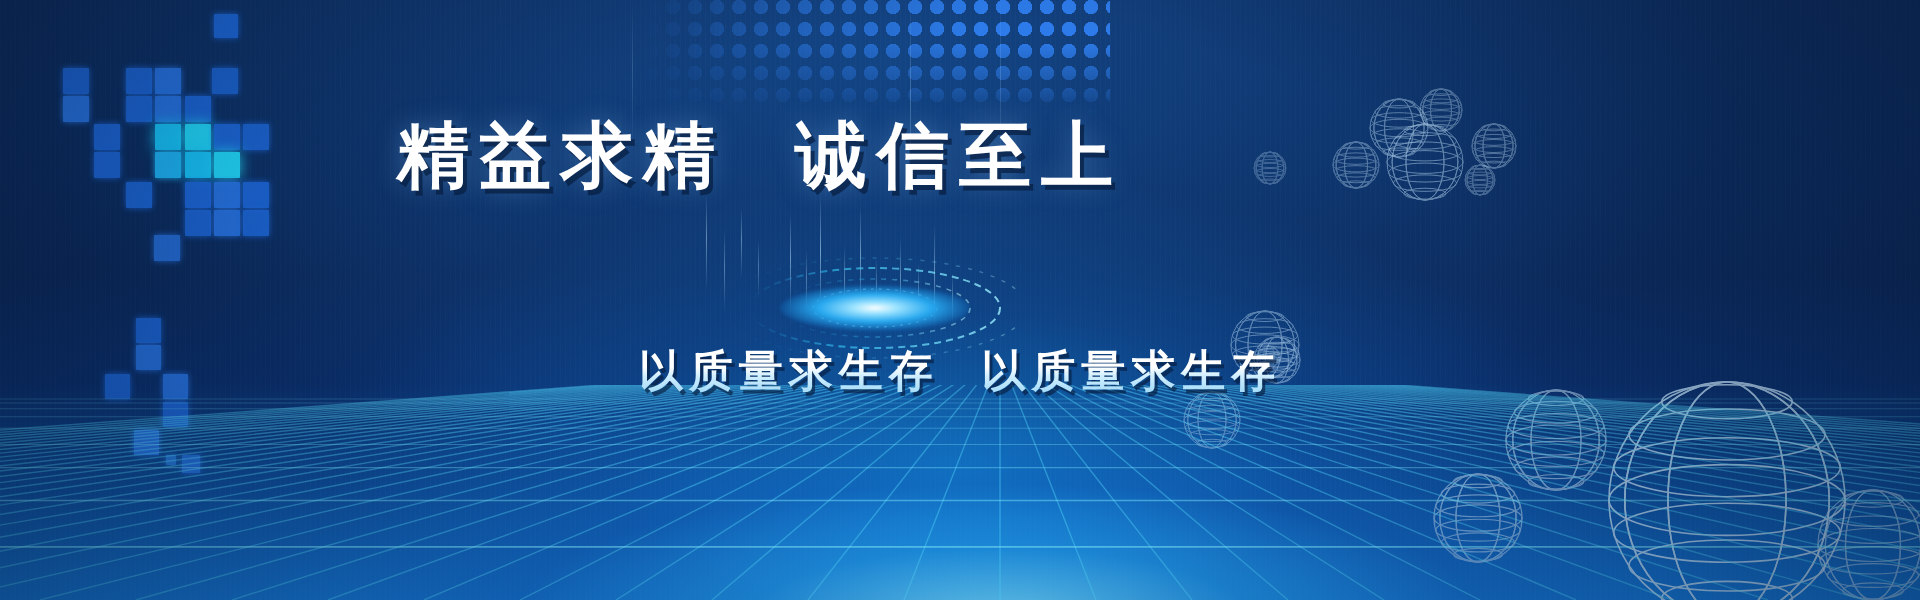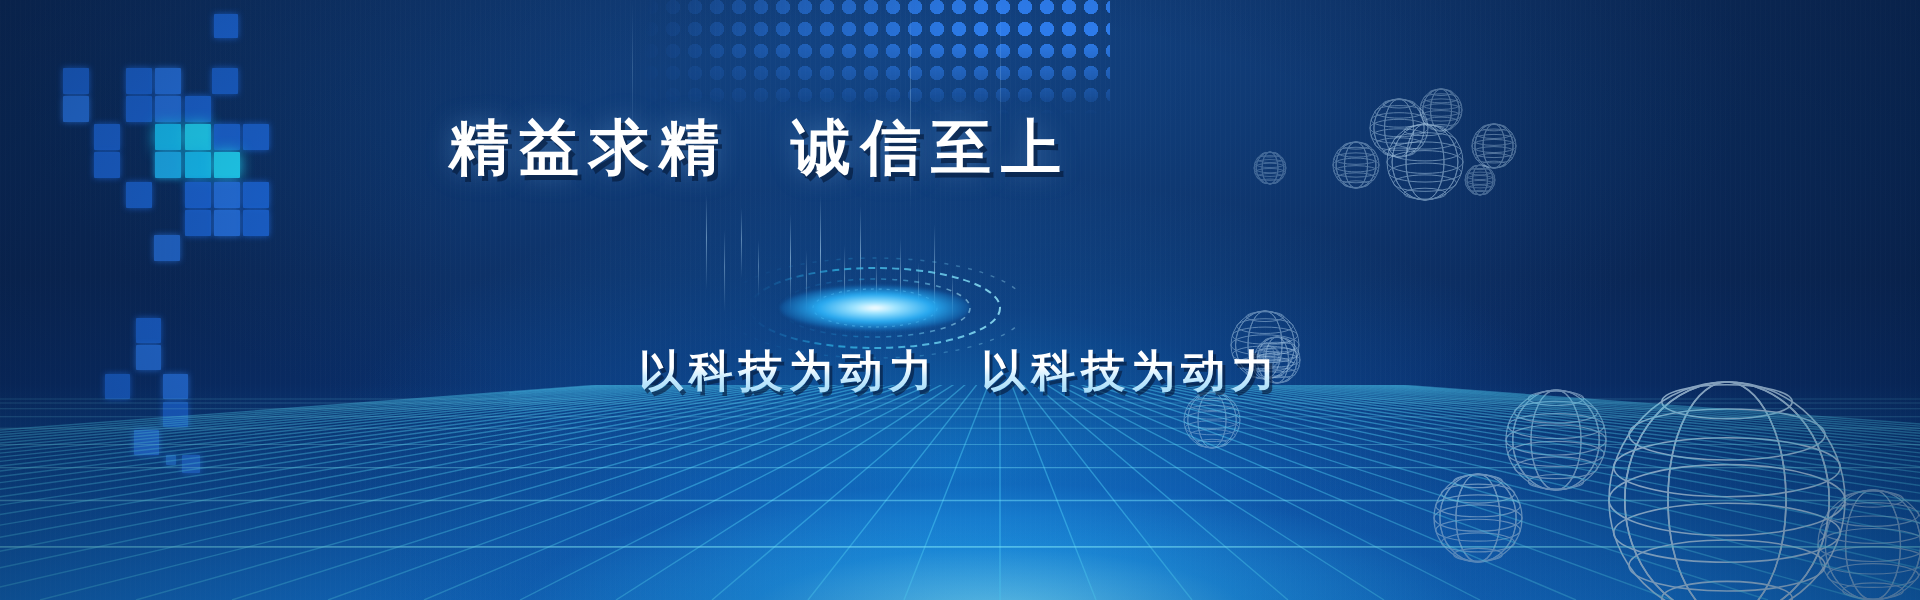--- a/index.html
+++ b/index.html
@@ -49,21 +49,21 @@
   .floor{
     position:absolute;left:0;bottom:0;width:1920px;height:215px;overflow:hidden;
   }
   .floor-glow{
     position:absolute;left:0;bottom:0;width:100%;height:100%;
     background:radial-gradient(ellipse 780px 215px at 52% 108%, rgba(120,225,255,.85) 0%, rgba(36,160,235,.55) 32%, rgba(14,80,170,.18) 62%, rgba(10,45,110,0) 85%);
   }
   .title{
     position:absolute;left:0;top:108px;width:1520px;text-align:center;
     font-family:"DejaVu Serif","Liberation Serif",serif;
-    font-size:60px;font-weight:700;letter-spacing:10px;color:#ffffff;
+    font-size:72px;font-weight:700;letter-spacing:10px;color:#ffffff;
     text-shadow:4px 5px 0 rgba(6,28,62,.70), 0 0 26px rgba(140,200,255,.35);
     white-space:pre;
   }
   .subtitle{
     position:absolute;left:0;top:342px;width:1920px;text-align:center;
     font-family:"DejaVu Serif","Liberation Serif",serif;
     font-size:44px;font-weight:700;letter-spacing:6px;
     background:linear-gradient(180deg,#ffffff 0%,#ffffff 42%,#cfeeff 58%,#8ed2f5 100%);
     -webkit-background-clip:text;background-clip:text;color:transparent;
     text-shadow:0 0 0 rgba(0,0,0,0);
@@ -467,15 +467,15 @@
         <line x1="0" y1="59.5" x2="1920" y2="59.5" stroke="#7ae9ff" stroke-width="1.23" opacity="0.33"></line>
         <line x1="0" y1="82.6" x2="1920" y2="82.6" stroke="#7ae9ff" stroke-width="1.36" opacity="0.39"></line>
         <line x1="0" y1="115.4" x2="1920" y2="115.4" stroke="#7ae9ff" stroke-width="1.54" opacity="0.47"></line>
         <line x1="0" y1="161.9" x2="1920" y2="161.9" stroke="#7ae9ff" stroke-width="1.80" opacity="0.58"></line>
       </svg>
   </div>
 
   <div class="vignette"></div>
 
   <div class="title">精益求精  诚信至上</div>
-  <div class="subtitle">以科技为动力  以科技为动力</div>
+  <div class="subtitle">以质量求生存  以质量求生存</div>
 
 </div>
 
 </body></html>

